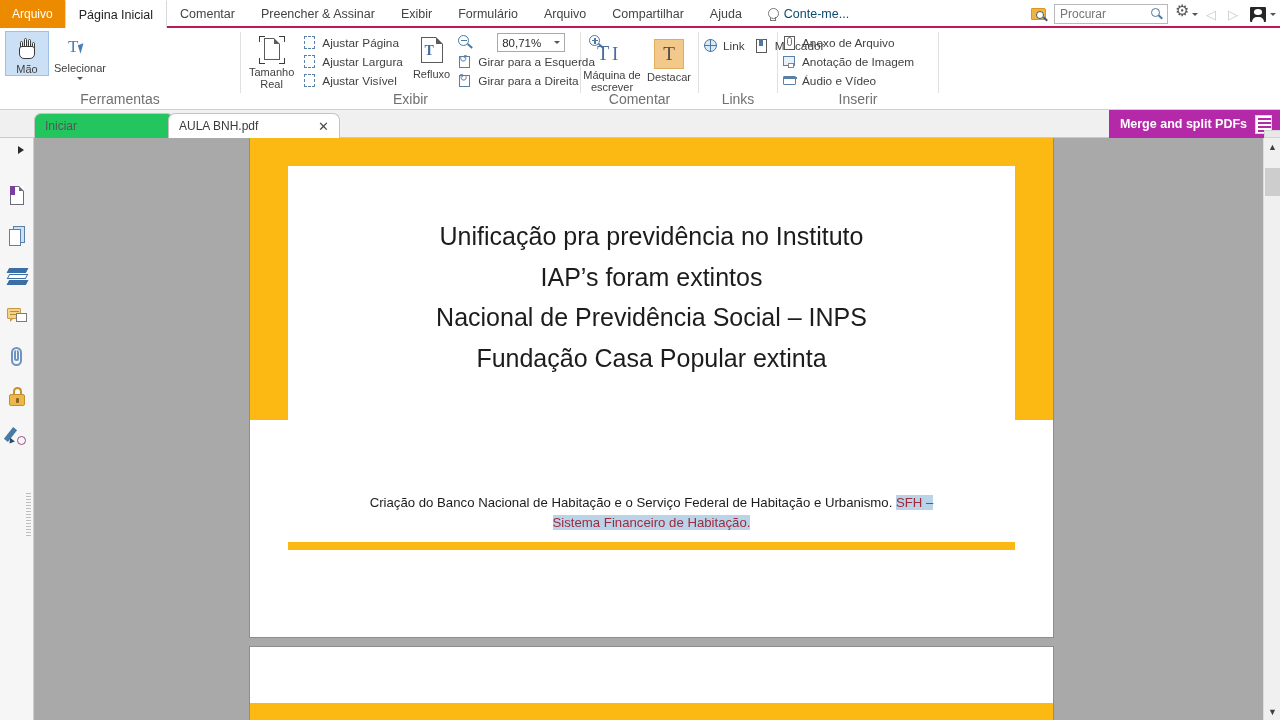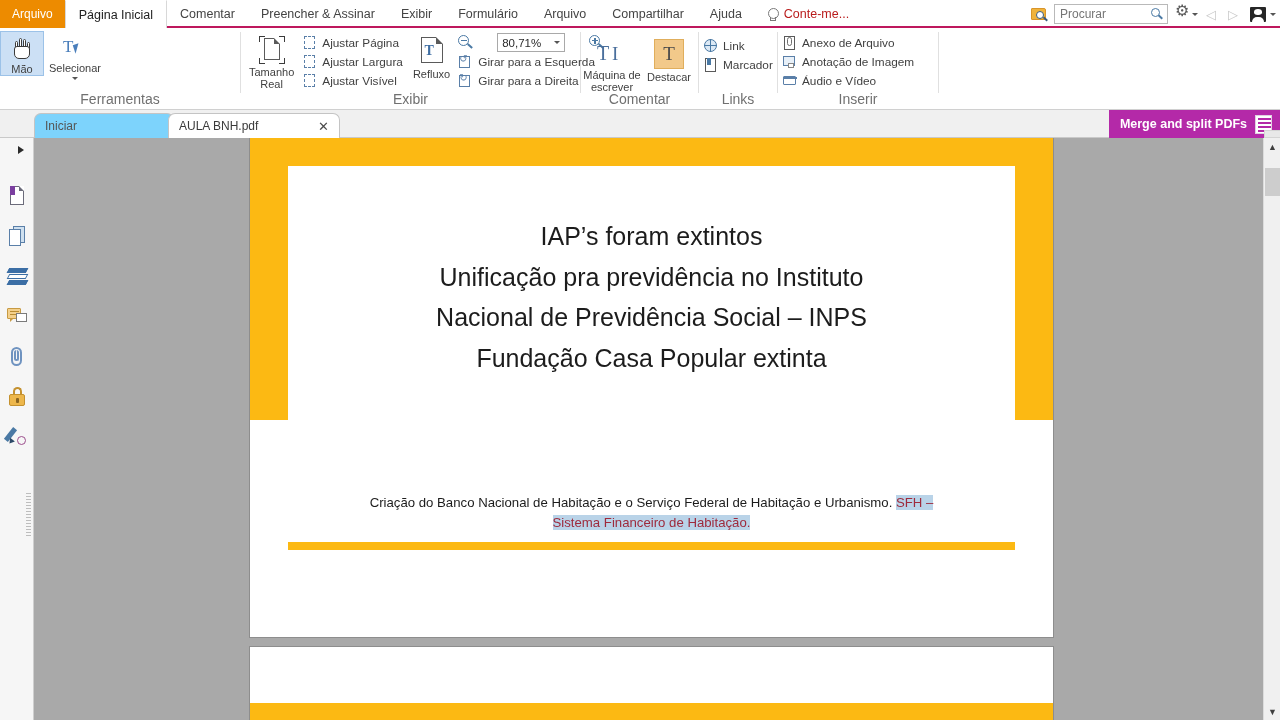--- a/index.html
+++ b/index.html
@@ -31,21 +31,21 @@
     background: #ed8b00; color: #ffffff; font-size: 12px;
     padding: 0 12px;
   }
   .menu-item.active {
     background: #ffffff; color: #222;
     border-left: 1px solid #d8d8d8;
     border-right: 1px solid #d8d8d8;
     border-top: 1px solid #ffffff;
     position: relative; top: 0;
   }
-  .menu-item.tellme { color: #b91c1c; gap: 7px; }
+  .menu-item.tellme { color: #0c4a6e; gap: 7px; }
   .bulb {
     display:inline-block; width: 9px; height: 12px; position: relative;
   }
   .bulb::before{
     content:""; position:absolute; left:0; top:0;
     width:9px; height:9px; border:1.3px solid #7a7a7a; border-radius:50%;
   }
   .bulb::after{
     content:""; position:absolute; left:2.5px; top:9px;
     width:4px; height:3px; border-bottom:1.3px solid #7a7a7a;
@@ -257,21 +257,21 @@
   }
   .doctab {
     position: absolute; top: 3px; height: 25px;
     display: flex; align-items: center;
     font-size: 12px; color: #3a3a3a;
     border: 1px solid #c4c4c4; border-bottom: none;
     border-radius: 7px 7px 0 0;
     background: #ffffff;
     padding: 0 10px;
   }
-  #tab-iniciar { left: 34px; width: 140px; background: #7dd3fc; color:#555;}
+  #tab-iniciar { left: 34px; width: 140px; background: #22c55e; color:#555;}
   #tab-doc { left: 168px; width: 172px; background: #ffffff; justify-content: space-between;}
   #tab-doc .x { font-size: 13px; color: #4b4b4b; }
   #tabbar-caret {
     position: absolute; right: 152px; top: 10px;
     width:0;height:0;border-left:4.5px solid transparent;border-right:4.5px solid transparent;
     border-top:5px solid #4a4a4a;
   }
   #merge-btn {
     position: absolute; right: 0; top: 110px; height: 28px;
     background: #b429a8; color: #ffffff;
@@ -436,21 +436,21 @@
     <span class="navarrow">▷</span>
     <span class="avatar"></span>
     <span class="caretmini"></span>
   </div>
 </div>
 
 <div id="ribbon">
 
   <div class="rgroup" style="width:240px">
     <div class="rgroup-body">
-      <div class="bigbtn sel" style="">
+      <div class="bigbtn sel" style="margin-left:5px">
         <div class="handicon">
             <span class="f1"></span>
             <span class="f2"></span>
             <span class="f3"></span>
             <span class="f4"></span>
             <span class="p"></span>
           </div>
         <div class="lbl">Mão</div>
       </div>
       <div class="bigbtn" style="width:62px">
@@ -570,21 +570,21 @@
           </div>
         <div class="lbl">Destacar</div>
       </div>
     </div>
     <div class="rgroup-label">Comentar</div>
   </div>
 
   <div class="rsep"></div>
 
   <div class="rgroup" style="width:78px">
-    <div class="rgroup-body" style="padding-top:8px;flex-direction:column">
+    <div class="rgroup-body" style="padding-top:8px;">
       <div class="smallrow">
         <span class="ico">
             <span class="globeicon">
               <span class="g"></span>
               <span class="m1"></span>
               <span class="m2"></span>
             </span>
           </span>
         <span>Link</span>
       </div>
@@ -691,22 +691,22 @@
 </div>
 
 <div id="viewport">
 
   <div class="page" id="page1">
     <div id="p1-top-bar"></div>
     <div id="p1-left-bar"></div>
     <div id="p1-right-bar"></div>
 
     <div id="p1-title">
+      <div>Unificação pra previdência no Instituto</div>
       <div>IAP’s foram extintos</div>
-      <div>Unificação pra previdência no Instituto</div>
       <div>Nacional de Previdência Social – INPS</div>
       <div>Fundação Casa Popular extinta</div>
     </div>
 
     <div id="p1-sub"><span>Criação do Banco Nacional de Habitação e o Serviço Federal de Habitação e Urbanismo. </span><span class="hl">SFH – Sistema Financeiro de Habitação.</span></div>
 
     <div id="p1-underline"></div>
   </div>
 
   <div class="page" id="page2">

